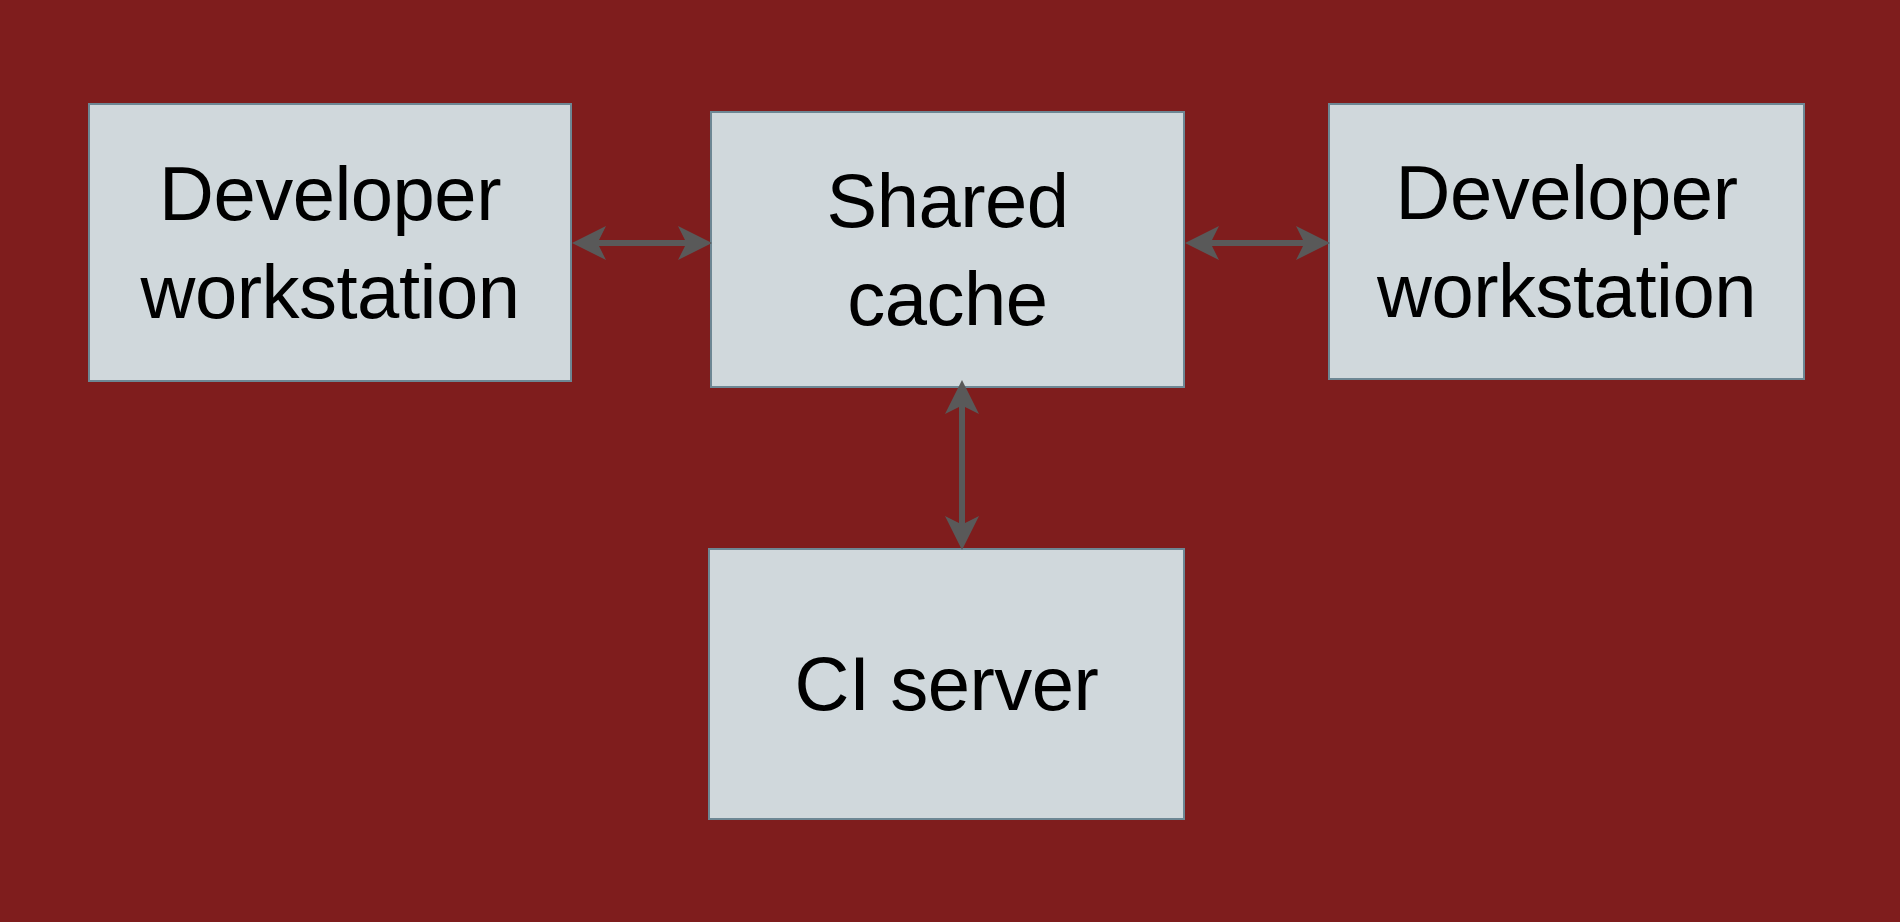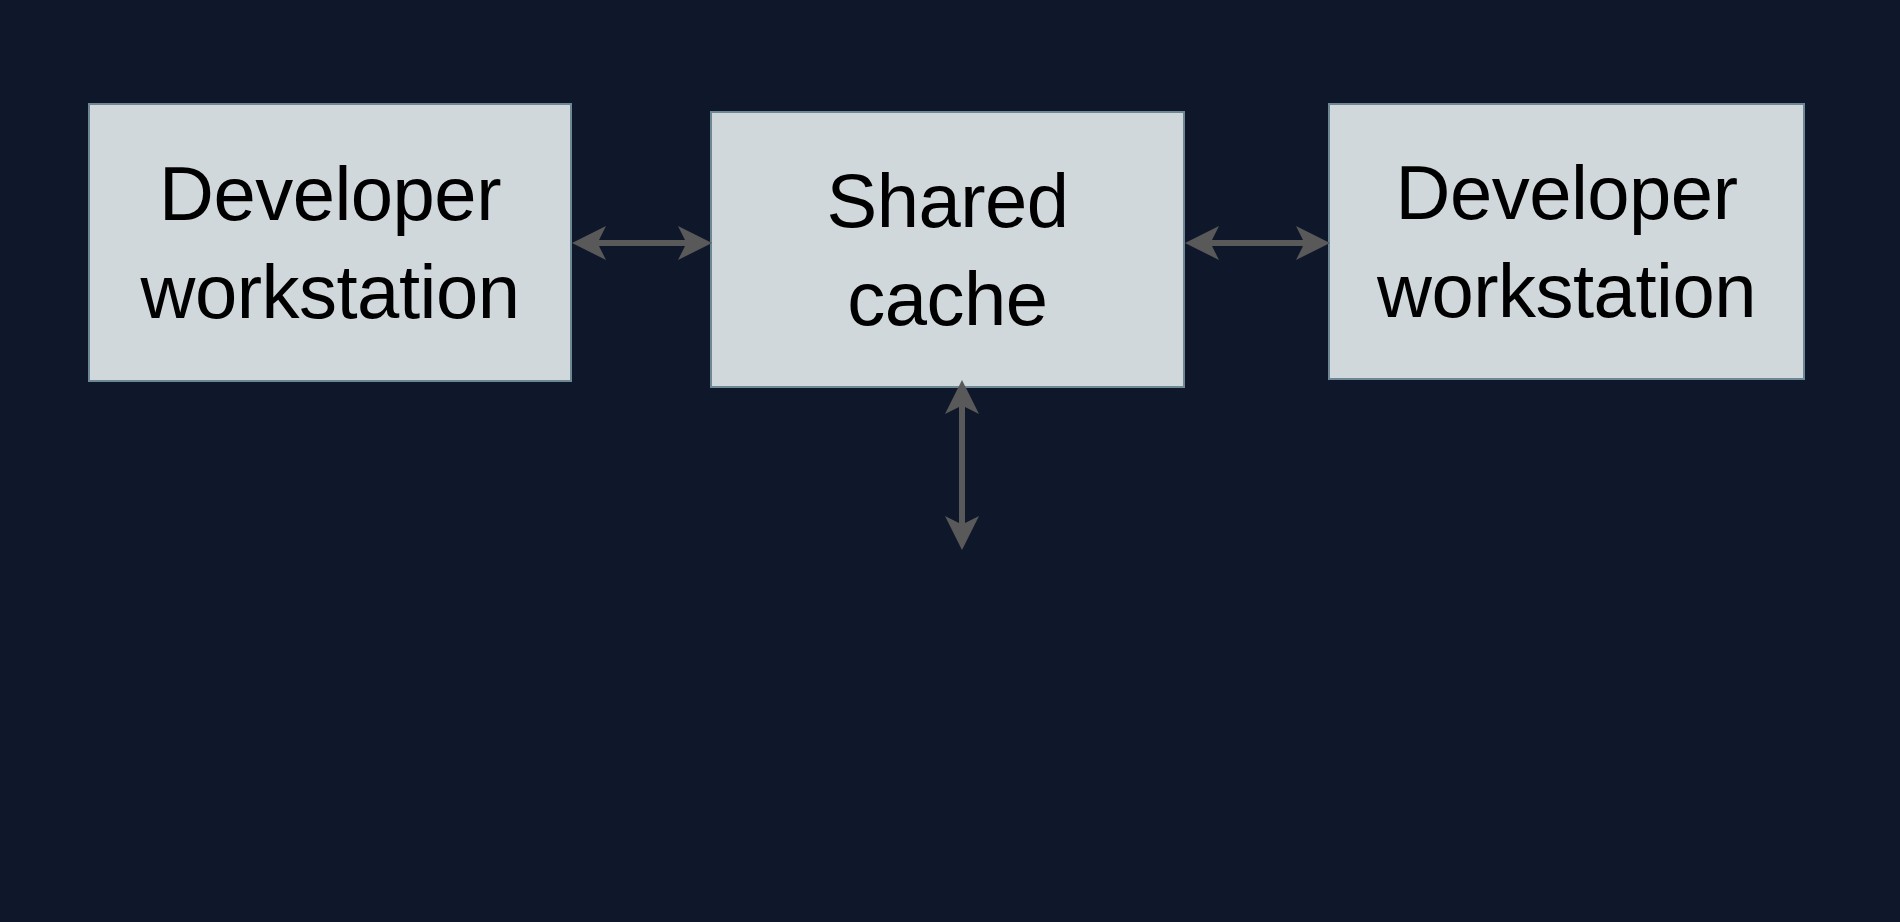--- a/index.html
+++ b/index.html
@@ -7,21 +7,21 @@
     padding: 0;
     background: #ffffff;
   }
   body {
     font-family: "Liberation Sans", sans-serif;
   }
   #canvas {
     position: relative;
     width: 1900px;
     height: 922px;
-    background: #0f172a;
+    background: #7f1d1d;
     overflow: hidden;
   }
   .node {
     position: absolute;
     box-sizing: border-box;
     background: #d0d8dc;
     border: 2px solid #6d8794;
     display: flex;
     align-items: center;
     justify-content: center;
@@ -69,20 +69,23 @@
   <div class="node" id="node-shared">
     <span class="node-label">Shared
 cache</span>
   </div>
 
   <div class="node" id="node-dev-right">
     <span class="node-label">Developer
 workstation</span>
   </div>
 
+  <div class="node" id="node-ci">
+    <span class="node-label">CI server</span>
+  </div>
 
   <div class="connector" id="conn-left">
     <svg width="140" height="42" viewBox="0 0 140 42" aria-hidden="true">
       <g fill="#595959">
         <path d="M0 21 L34 4 L27 18 L113 18 L106 4 L140 21 L106 38 L113 24 L27 24 L34 38 Z"></path>
       </g>
     </svg>
   </div>
 
   <div class="connector" id="conn-right">

